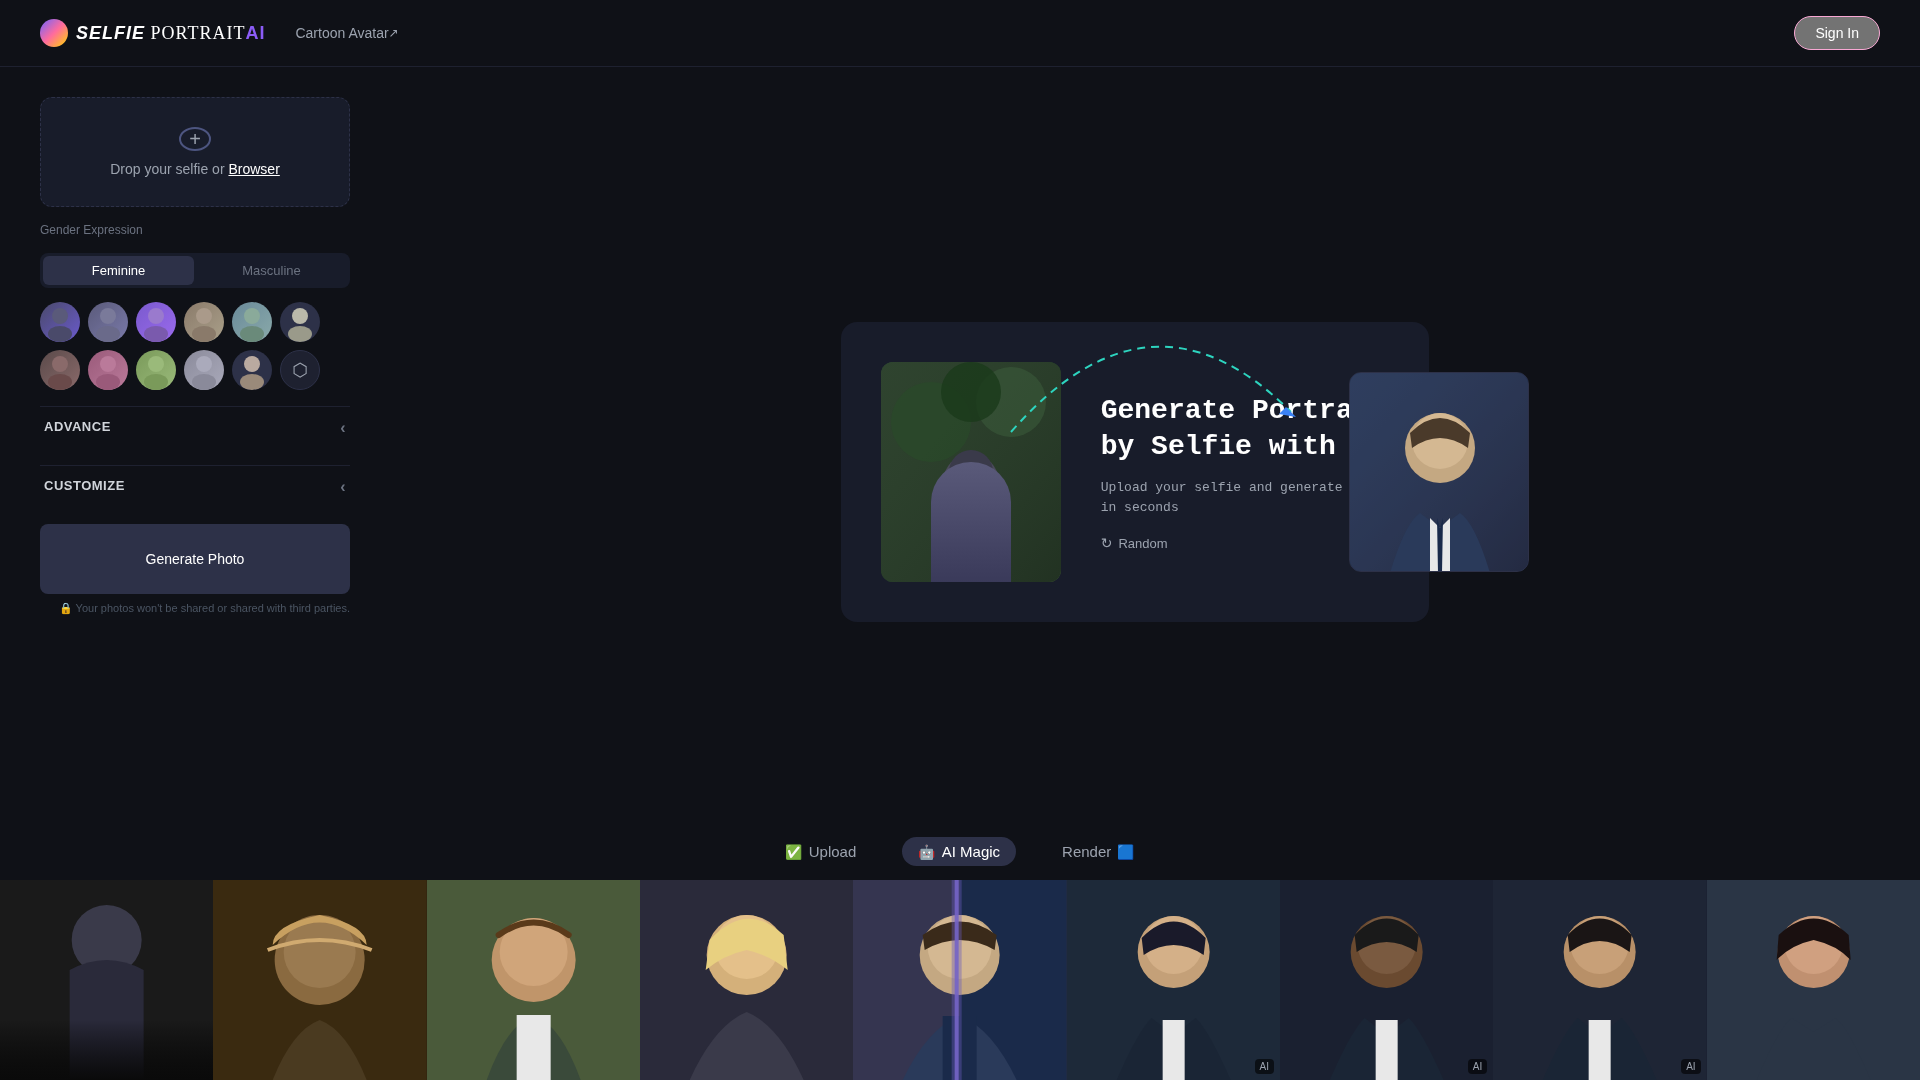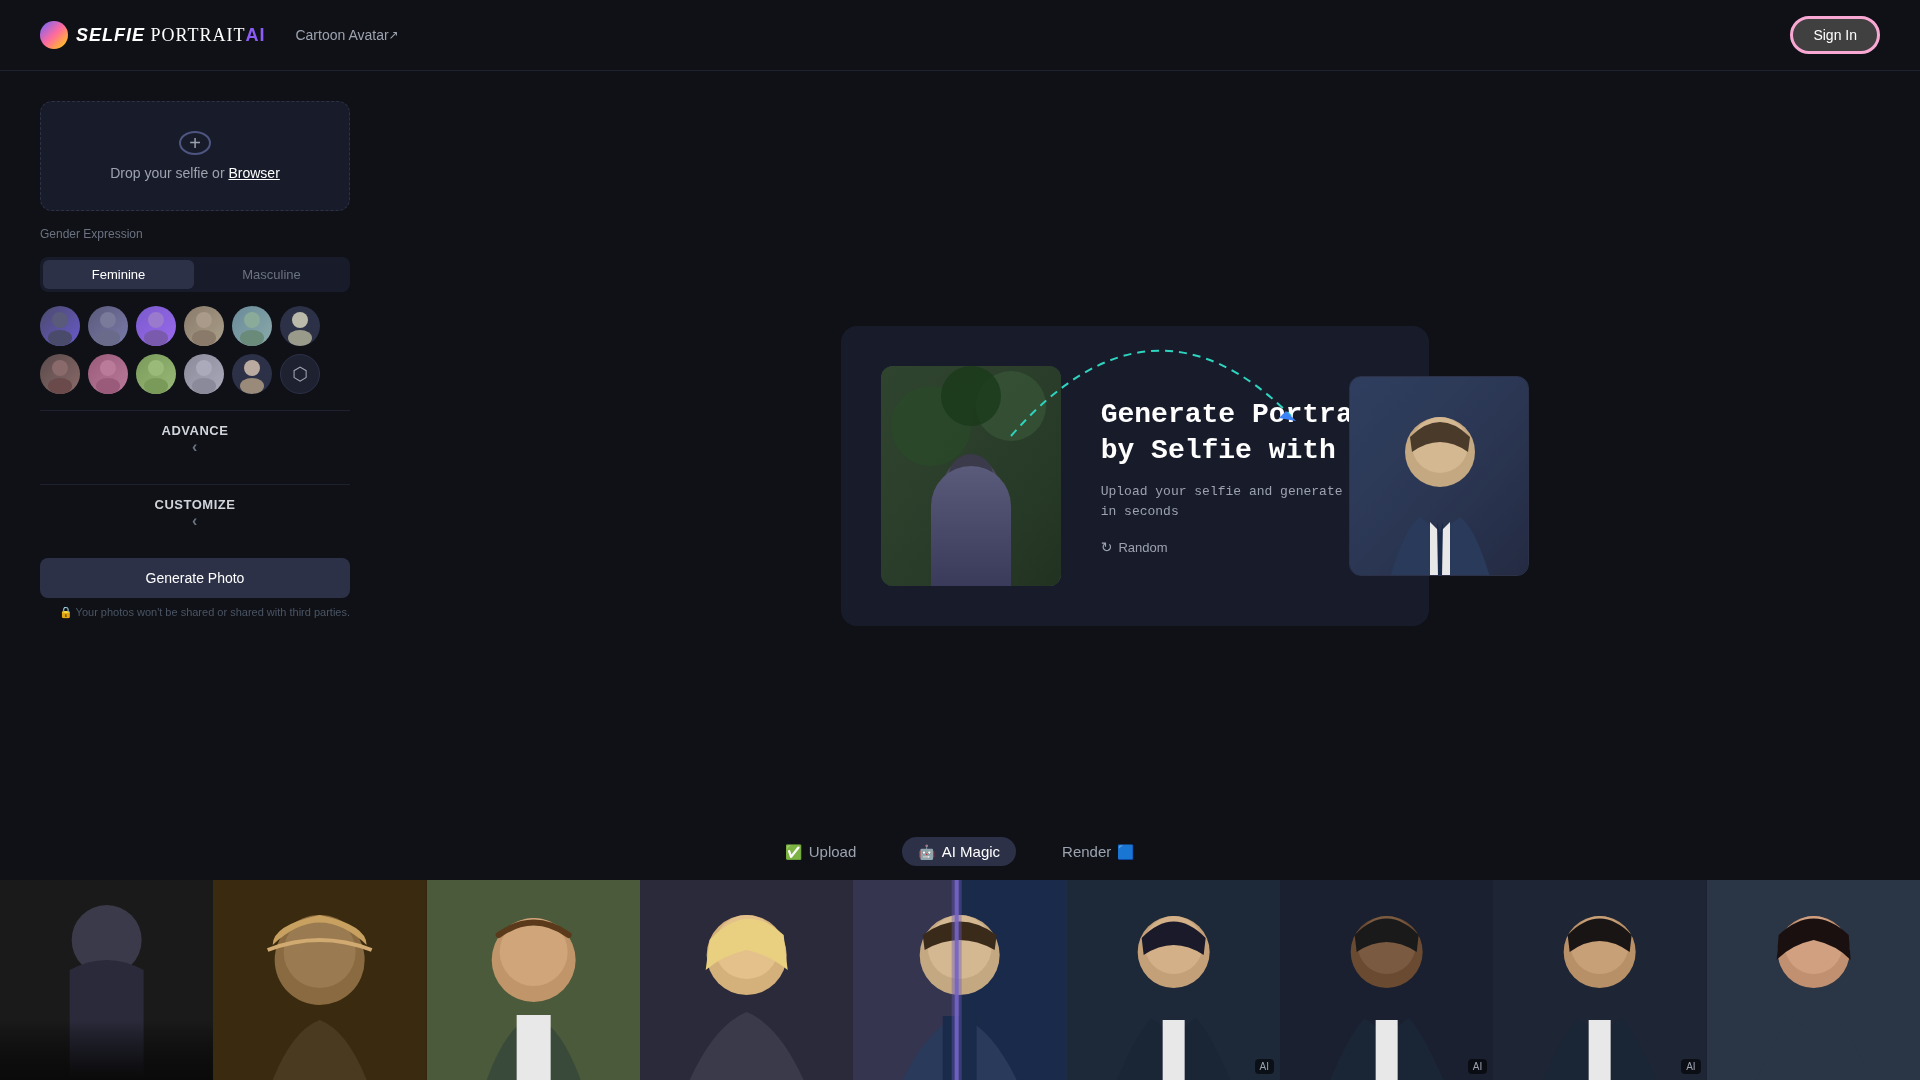--- a/index.html
+++ b/index.html
@@ -40,22 +40,22 @@
       display: flex;
       align-items: center;
       gap: 0;
       color: #9ca3af;
       font-size: 14px;
       cursor: pointer;
       text-decoration: none;
     }
     .nav-ext-icon { font-size: 12px; }
     .sign-in-btn {
-      background: #404040;
-      border: 3px solid #f9a8d4;
+      background: #737373;
+      border: 1px solid #f9a8d4;
       color: #fff;
       padding: 8px 20px;
       border-radius: 20px;
       font-size: 14px;
       cursor: pointer;
     }
 
     
     .main-content {
       display: flex;
@@ -174,34 +174,33 @@
     .av11 { background: linear-gradient(135deg, #9a8a7a, #baaaa); }
 
     
     .collapsible-section {
       margin-top: 16px;
       border-top: 1px solid #1e2130;
     }
     .collapsible-header {
       display: flex;
       justify-content: space-between;
-      align-items: center;
+      align-items: flex-start;
       padding: 12px 4px;
       cursor: pointer;
       font-size: 13px;
       font-weight: 600;
       color: #d1d5db;
       letter-spacing: 0.5px;
-      flex-direction: column;
     }
     .chevron-icon { font-size: 16px; color: #6b7280; }
 
     .generate-btn {
       width: 100%;
-      padding: 12px;
+      padding: 27px;
       background: #2d3148;
       border: none;
       border-radius: 8px;
       color: #fff;
       font-size: 14px;
       font-weight: 500;
       cursor: pointer;
       margin-top: 16px;
     }
 

